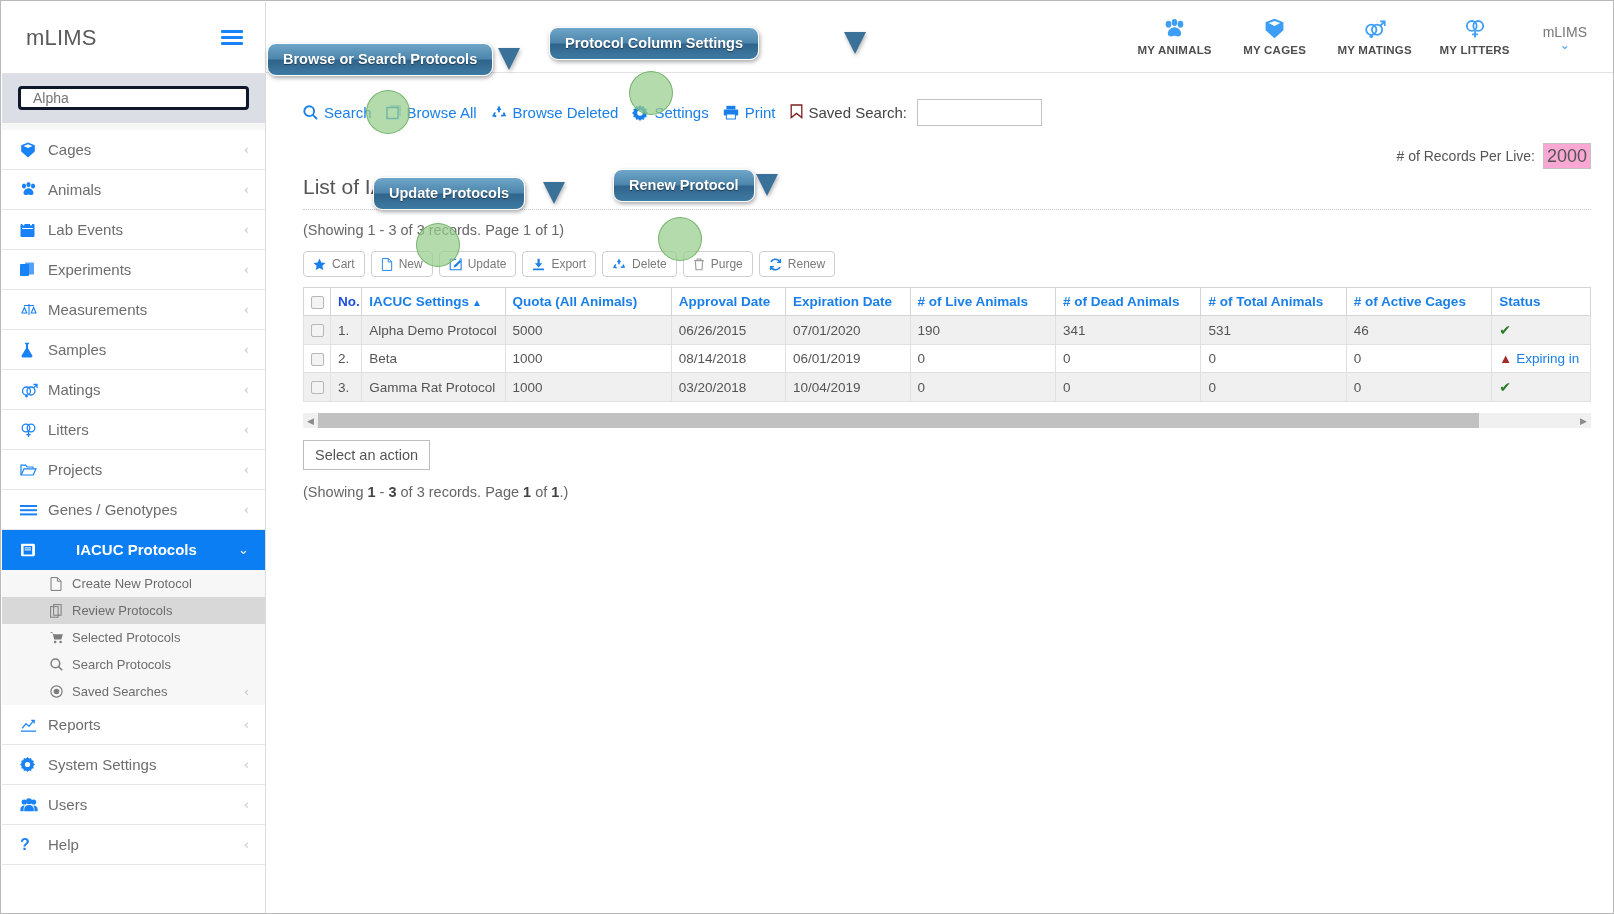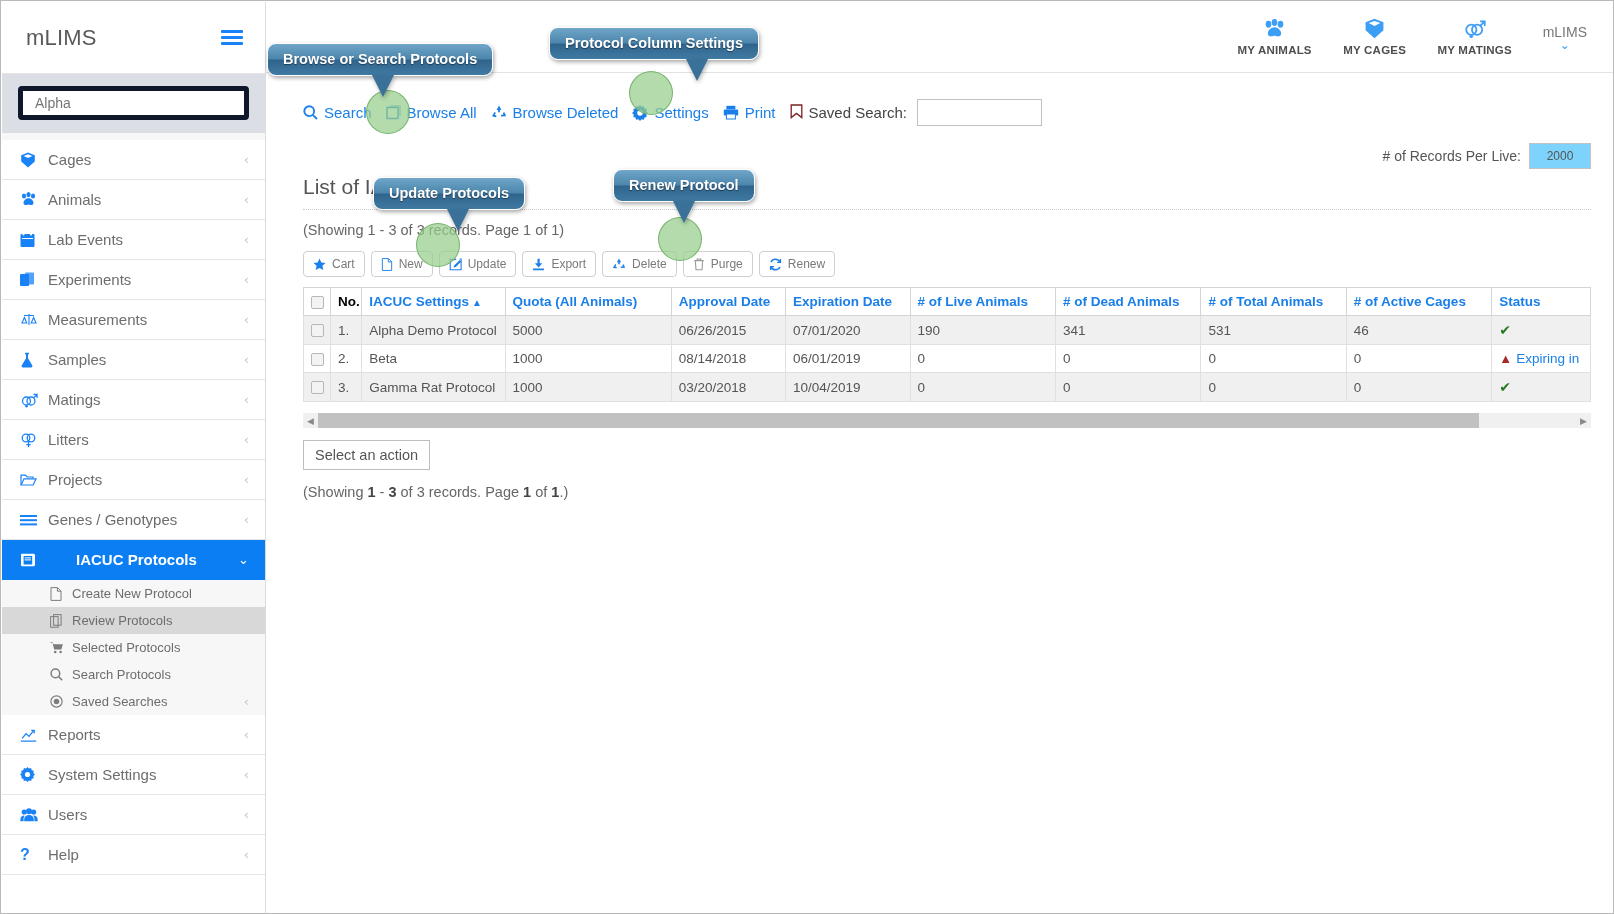--- a/index.html
+++ b/index.html
@@ -38,22 +38,22 @@
   .hamburger { width: 22px; cursor: pointer; }
   .hamburger span {
     display: block; height: 3px; background: #1a82f7;
     border-radius: 1px; margin: 3px 0;
   }
   .search-wrap {
     background: #dcdee6;
     padding: 12px 16px 13px 16px;
   }
   .search-box {
-    width: 100%; height: 34px;
-    border: 5px solid #0f172a; border-radius: 4px;
+    width: 100%; height: 24px;
+    border: 3px solid #0f172a; border-radius: 4px;
     background: #fff; padding: 0 12px;
     font-size: 14px; color: #9a9a9a;
     font-family: "Liberation Sans", sans-serif;
     outline: none;
   }
   .nav-spacer { height: 7px; background: #f7f7f7; }
 
   .nav-item {
     display: flex; align-items: center;
     height: 40px; padding: 0 16px 0 18px;
@@ -147,24 +147,24 @@
     font-family: "Liberation Sans", sans-serif; font-size: 13px;
     padding: 0 6px; outline: none;
   }
 
   .records-row {
     display: flex; align-items: center; justify-content: flex-end;
     padding: 17px 22px 0 0; font-size: 14px; color: #555;
   }
   .records-row .rp-label { margin-right: 8px; }
   .records-input {
-    width: 62px; height: 26px; border: 1px solid #c2c2c2;
-    text-align: center; font-size: 12px; color: #555;
+    width: 48px; height: 26px; border: 1px solid #c2c2c2;
+    text-align: center; font-size: 18px; color: #555;
     font-family: "Liberation Sans", sans-serif; outline: none;
-    background: #7dd3fc;
+    background: #f9a8d4;
   }
 
   .page-title {
     font-size: 21px; color: #555; font-weight: normal;
     margin: 6px 0 0 37px; padding-bottom: 10px;
     border-bottom: 1px dotted #c8c8c8;
     margin-right: 22px;
   }
   .showing-line {
     font-size: 14.5px; color: #666; margin: 12px 0 0 37px;
@@ -190,21 +190,21 @@
     border-collapse: collapse; width: 100%;
     font-size: 13.5px; table-layout: fixed;
   }
   table.grid th {
     background: #fff; color: #1a7fe8; font-weight: bold;
     font-size: 13.5px; text-align: left;
     padding: 6px 7px; border: 1px solid #d5d5d5;
     border-top: none; white-space: nowrap;
     cursor: pointer;
   }
-  table.grid th.no-col { color: #000000; }
+  table.grid th.no-col { color: #1d4ed8; }
   table.grid td {
     padding: 6px 7px; border: 1px solid #e0e0e0;
     color: #555; white-space: nowrap; overflow: hidden;
   }
   table.grid tr.odd td { background: #f0f0f0; }
   table.grid tr.even td { background: #ffffff; }
   .cell-link { color: #1a7fe8; cursor: pointer; }
   .chk {
     width: 13px; height: 13px; border: 1px solid #b7b7b7;
     border-radius: 2px; background: #f3f3f3;
@@ -240,21 +240,21 @@
     font-size: 14.5px; color: #555; cursor: pointer; text-align: right;
   }
   .footer-showing {
     font-size: 14.5px; color: #666; margin: 14px 0 0 37px;
   }
   .footer-showing b { color: #444; }
 
   
   .callout {
     position: absolute; z-index: 40;
-    display: flex; flex-direction: column; align-items: center;
+    display: flex; flex-direction: row; align-items: center;
     pointer-events: none;
   }
   .callout .bubble {
     background: linear-gradient(to bottom, #6fa6c9 0%, #4d86ac 48%, #30648c 52%, #3f7aa3 100%);
     color: #ffffff; font-weight: bold; font-size: 14.5px;
     padding: 7px 15px 8px 15px; border-radius: 9px;
     border: 1px solid #ffffff;
     box-shadow: 1px 2px 4px rgba(0,0,0,.35);
     white-space: nowrap;
     text-shadow: 0 1px 1px rgba(0,0,0,.45);
@@ -542,20 +542,30 @@
       <span class="ti-ico">
         <svg width="23" height="21" viewBox="0 0 18 16" fill="none" stroke="currentColor" stroke-width="1.4">
             <circle cx="6.5" cy="9" r="4"></circle>
             <circle cx="11" cy="9" r="4"></circle>
             <path d="M6.5 13v2.4M5 14.2h3M13.6 5.8 16.8 2.6M13.4 2.4h3.6V6"></path>
           </svg>
       </span>
       <span class="ti-label">MY MATINGS</span>
     </div>
 
+    <div class="top-item">
+      <span class="ti-ico">
+        <svg width="22" height="21" viewBox="0 0 17 16" fill="none" stroke="currentColor" stroke-width="1.4">
+            <circle cx="6" cy="6" r="3.8"></circle>
+            <circle cx="11" cy="6" r="3.8"></circle>
+            <path d="M8.5 10v5M6.3 12.6h4.4"></path>
+          </svg>
+      </span>
+      <span class="ti-label">MY LITTERS</span>
+    </div>
 
     <div class="user-menu">
       <span class="um-name">mLIMS</span>
       <span class="um-caret">⌄</span>
     </div>
   </div>
 
   <div id="main">
 
     

